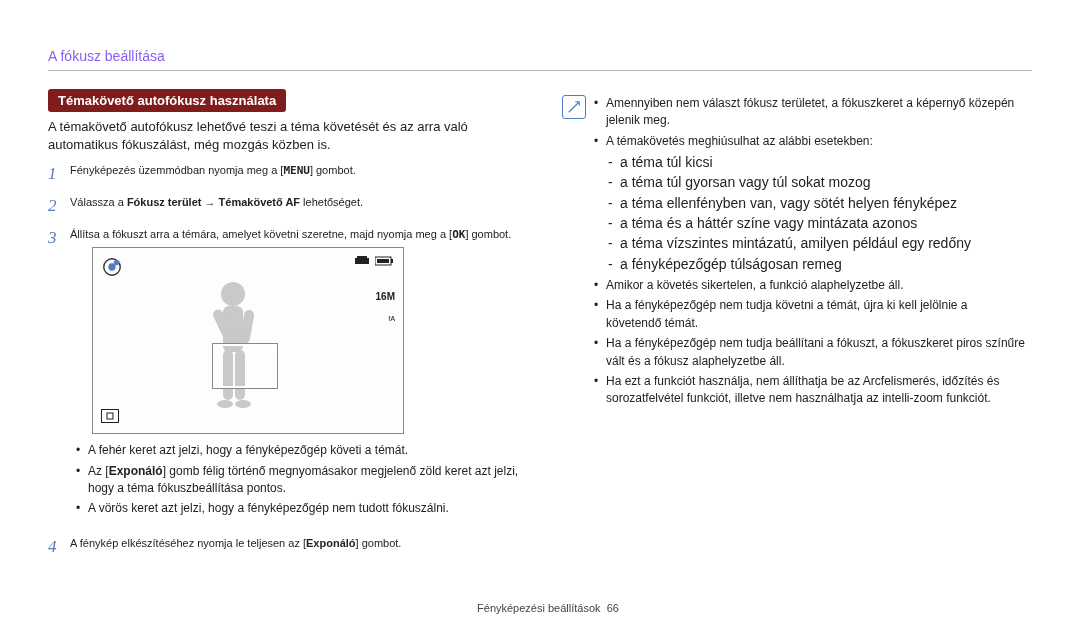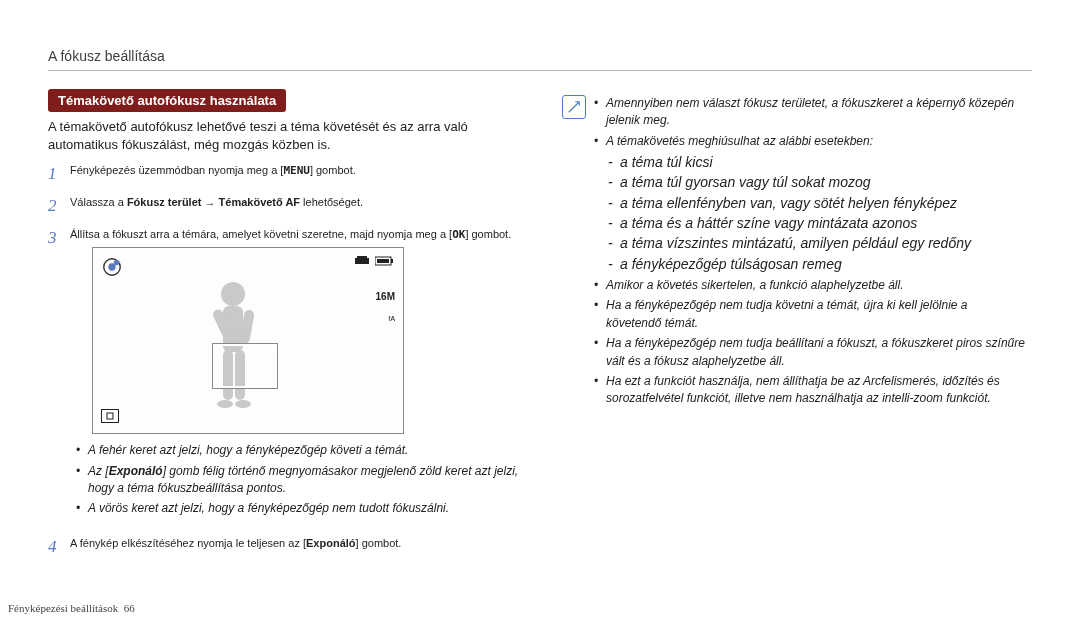--- a/index.html
+++ b/index.html
@@ -1,29 +1,29 @@
 <!DOCTYPE html>
 <html><head>
 <meta charset="utf-8">
 <style>
   html,body{margin:0;padding:0;width:1080px;height:630px;background:#fff;font-family:"Segoe UI",Arial,sans-serif;color:#222;}
   .page{position:relative;width:1080px;height:630px;box-sizing:border-box;padding:48px 48px 20px 48px;}
-  .header-title{font-size:14px;color:#404040;margin-bottom:6px;}
+  .header-title{font-size:14px;color:#8b5cf6;margin-bottom:6px;}
   .rule{border:none;border-top:1px solid #bbb;margin:0 0 18px 0;}
   .cols{display:flex;gap:32px;}
   .col{flex:1;min-width:0;}
   .section-title{display:inline-block;background:#7f1d1d;color:#fff;font-weight:bold;font-size:13px;padding:4px 10px;border-radius:3px;margin-bottom:6px;}
   .para{font-size:13px;line-height:1.35;margin:0 0 10px 0;}
   ol.steps{list-style:none;padding:0;margin:0;}
   ol.steps>li{display:flex;align-items:flex-start;margin-bottom:10px;}
   .stepnum{font-style:italic;font-family:"Georgia",serif;font-size:17px;color:#5a7abf;width:22px;flex-shrink:0;line-height:1.3;}
   .steptext{font-size:11px;line-height:1.45;}
   .steptext .bold{font-weight:bold;}
   .bulletlist{list-style:none;padding-left:18px;margin:4px 0 8px 0;}
-  .bulletlist>li{position:relative;font-size:12px;line-height:1.45;margin-bottom:3px;font-style:italic;}
+  .bulletlist>li{position:relative;font-size:12px;line-height:1.45;margin-bottom:3px;}
   .bulletlist>li:before{content:"•";position:absolute;left:-12px;}
   .dashlist{list-style:none;padding-left:14px;margin:2px 0;}
   .dashlist>li{position:relative;font-size:14px;line-height:1.45;}
   .dashlist>li:before{content:"-";position:absolute;left:-12px;}
   .notebox{display:flex;gap:8px;border-radius:4px;padding:6px 6px 8px 6px;}
   .noteicon{width:22px;height:22px;flex-shrink:0;border:1.5px solid #4a7cc8;border-radius:3px;display:flex;align-items:center;justify-content:center;color:#4a7cc8;font-size:13px;}
   .noteicon svg{width:14px;height:14px;}
   .screenshot{width:310px;height:185px;border:1px solid #888;position:relative;margin:4px 0 8px 22px;background:#fdfdfd;}
   .person{position:absolute;left:100px;top:28px;width:80px;height:140px;}
   .person svg{width:80px;height:140px;fill:#c9c9c9;}
@@ -31,21 +31,21 @@
   .overlay{position:absolute;font-size:10px;color:#222;}
   .ov-tl{left:8px;top:8px;}
   .ov-tl svg{width:22px;height:22px;}
   .ov-tr{right:8px;top:8px;display:flex;gap:2px;align-items:center;}
   .ov-tr .tray svg,.ov-tr .batt svg{height:10px;}
   .ov-r{right:8px;top:40px;text-align:right;line-height:1.7;font-size:10px;}
   .ov-r .row{display:block;margin-bottom:6px;}
   .ov-bl{left:8px;bottom:8px;}
   .ov-bl svg{width:18px;height:14px;}
   .key{display:inline-block;font-family:monospace;font-weight:bold;vertical-align:baseline;}
-  .footer{position:absolute;left:8px;right:0;bottom:16px;text-align:left;font-size:11px;color:#444;font-family:Liberation Serif, serif;}
+  .footer{position:absolute;left:16px;right:0;bottom:16px;text-align:center;font-size:11px;color:#444;}
 </style>
 </head>
 <body>
 
 <div class="page">
   <div class="header-title">A fókusz beállítása</div>
   <hr class="rule">
 
   <div class="cols">
 

